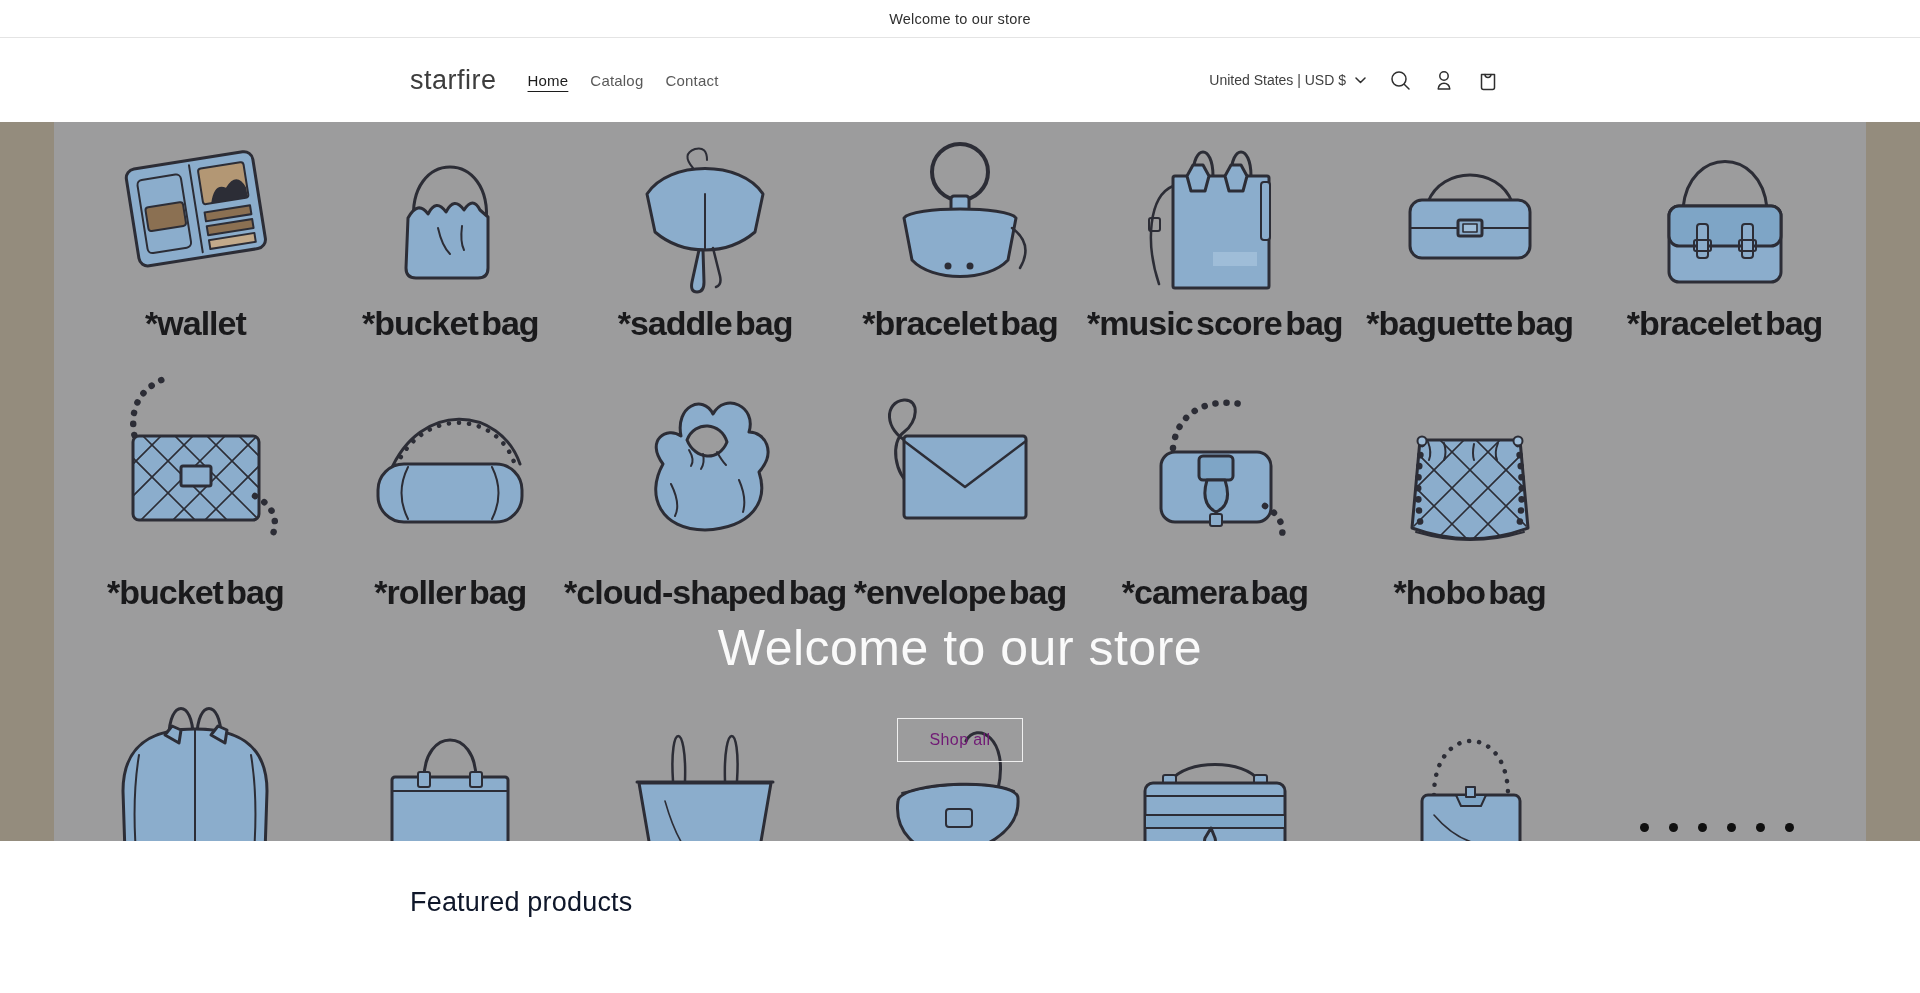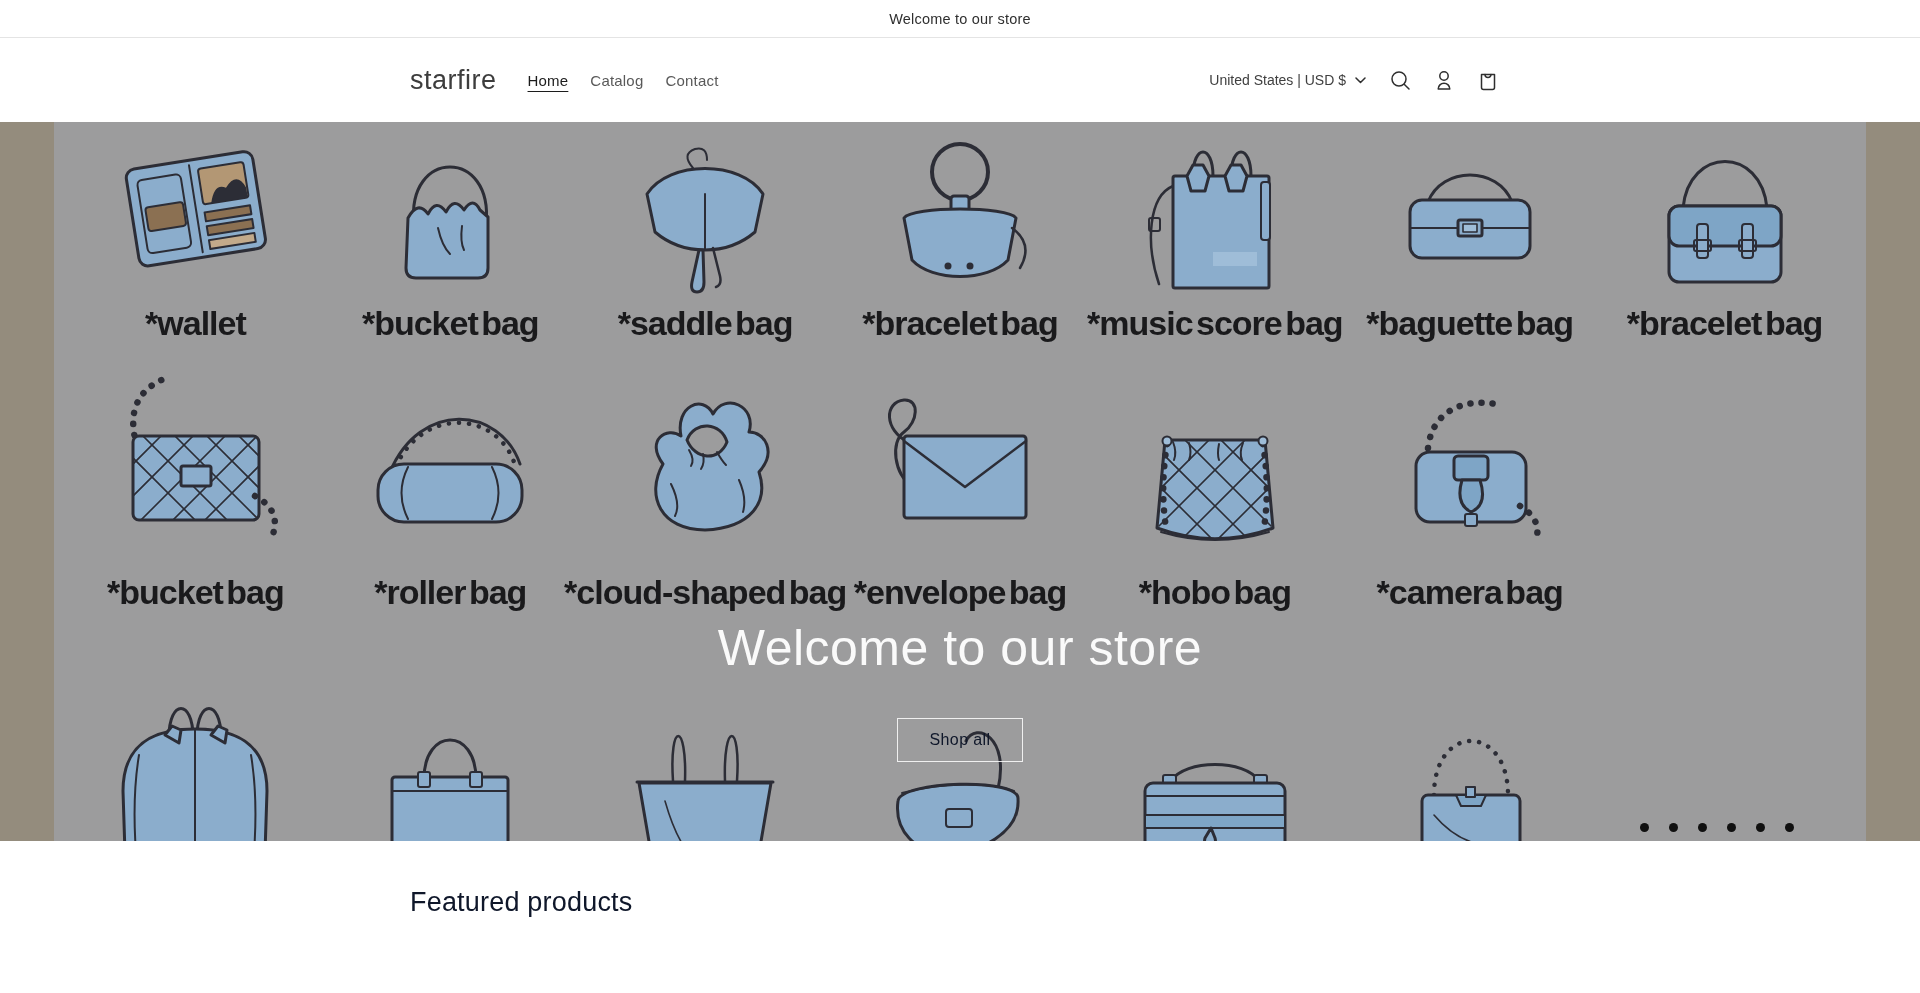--- a/index.html
+++ b/index.html
@@ -50,21 +50,21 @@
   .bag .br1 { fill:#8b7052; } .bag .br2 { fill:#b39774; } .bag .br3 { fill:#c2aa8b; }
   .bag .w2 { stroke-width:2; } .bag .w15 { stroke-width:1.6; } .bag .w25 { stroke-width:2.5; }
   .bag .chain { stroke-width:6.5; stroke-dasharray:0.1 11; fill:none; }
   .bag .beads { stroke-width:4.5; stroke-dasharray:0.1 10; fill:none; }
   
   .hero-overlay { position:absolute; left:0; right:0; top:496px; text-align:center; z-index:5; }
   .hero-heading { font-size:50px; font-weight:400; color:#fafafa; letter-spacing:.5px; margin:0; line-height:1.2; }
   .shop-btn {
     margin-top:22px; display:inline-block; padding:12px 31px;
     border:1px solid rgba(255,255,255,.85); background:transparent;
-    color:#0f172a; font-size:16px; letter-spacing:.4px; cursor:pointer;
+    color:#701a75; font-size:16px; letter-spacing:.4px; cursor:pointer;
     font-family:"Liberation Sans", sans-serif;
   }
   .dots { position:absolute; right:72px; bottom:9px; display:flex; gap:20px; z-index:6; }
   .dot { width:9px; height:9px; border-radius:50%; background:#101010; cursor:pointer; }
   
   .featured { width:1100px; margin:0 auto; padding-top:46px; }
   .featured h2 { margin:0; font-size:27px; font-weight:400; color:#0f172a; letter-spacing:.2px; }
 </style>
 </head>
 <body>
@@ -232,20 +232,31 @@
         </svg>
         <span class="bag-label">*cloud-shaped bag</span>
       </div>
       <div class="bag-cell">
         <svg class="bag" width="200" height="225" viewBox="0 0 200 225">
           <path class="fn" d="M48 98 C24 86 24 58 44 56 C60 55 58 78 44 88 C30 98 34 130 52 142"></path>
           <rect x="44" y="92" width="122" height="82" rx="3"></rect>
           <path class="fn w25" d="M44 97 L105 143 L166 97"></path>
         </svg>
         <span class="bag-label">*envelope bag</span>
+      </div>
+      <div class="bag-cell">
+        <svg class="bag" width="200" height="225" viewBox="0 0 200 225">
+          <rect x="46" y="108" width="110" height="70" rx="14"></rect>
+          <rect class="fd" x="84" y="112" width="34" height="24" rx="4"></rect>
+          <path class="fd" d="M92 136 q-7 24 9 32 q17 -7 9 -32 z"></path>
+          <rect class="w2" x="95" y="170" width="12" height="12" rx="2"></rect>
+          <path class="chain" d="M58 104 C62 68 92 54 126 60"></path>
+          <path class="chain" d="M150 162 q20 12 17 30"></path>
+        </svg>
+        <span class="bag-label">*camera bag</span>
       </div>
       <div class="bag-cell">
         <svg class="bag" width="200" height="225" viewBox="0 0 200 225">
           <defs>
               <clipPath id="ch">
                 <path d="M50 96 L150 96 L158 184 C120 198 80 198 42 184 Z"></path>
               </clipPath>
             </defs>
           <path d="M50 96 L150 96 L158 184 C120 198 80 198 42 184 Z"></path>
           <g clip-path="url(#ch)" class="fn w15">
@@ -254,31 +265,20 @@
           </g>
           <path class="fn w2" d="M58 98 q4 10 1 18 M74 99 q3 10 0 17 M104 100 q-2 10 0 16 M128 99 q-4 10 -1 17"></path>
           <path class="chain" d="M52 100 q-7 44 -1 84"></path>
           <path class="chain" d="M148 100 q7 44 1 84"></path>
           <path class="fn w2" d="M46 188 q54 16 108 0"></path>
           <circle class="fl w2" cx="52" cy="97" r="4.5"></circle>
             <circle class="fl w2" cx="148" cy="97" r="4.5"></circle>
         </svg>
         <span class="bag-label">*hobo bag</span>
       </div>
-      <div class="bag-cell">
-        <svg class="bag" width="200" height="225" viewBox="0 0 200 225">
-          <rect x="46" y="108" width="110" height="70" rx="14"></rect>
-          <rect class="fd" x="84" y="112" width="34" height="24" rx="4"></rect>
-          <path class="fd" d="M92 136 q-7 24 9 32 q17 -7 9 -32 z"></path>
-          <rect class="w2" x="95" y="170" width="12" height="12" rx="2"></rect>
-          <path class="chain" d="M58 104 C62 68 92 54 126 60"></path>
-          <path class="chain" d="M150 162 q20 12 17 30"></path>
-        </svg>
-        <span class="bag-label">*camera bag</span>
-      </div>
     </div>
 
     <div class="bag-row row3">
       <div class="bag-cell">
         <svg class="bag" width="220" height="170" viewBox="0 0 220 170">
           <path class="fn" d="M84 54 C84 16 108 16 108 54 M112 54 C112 16 136 16 136 54"></path>
           <path d="M40 170 L38 108 C38 58 72 46 110 46 C148 46 182 58 182 108 L180 170 Z"></path>
           <path d="M80 52 l7 -9 9 4 -2 13 z M126 52 l7 -9 9 4 -2 13 z"></path>
           <line class="fn w2" x1="110" y1="46" x2="110" y2="170"></line>
           <path class="fn w2" d="M54 72 q-7 42 -3 98 M166 72 q7 42 3 98"></path>

